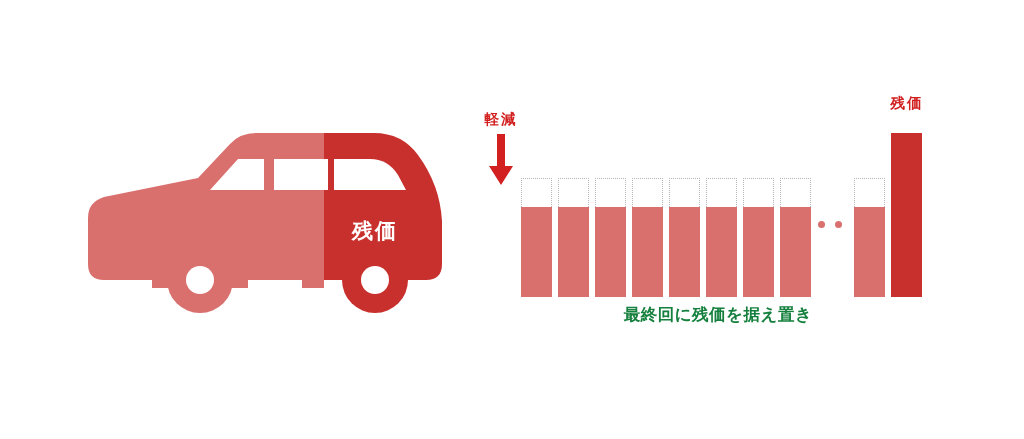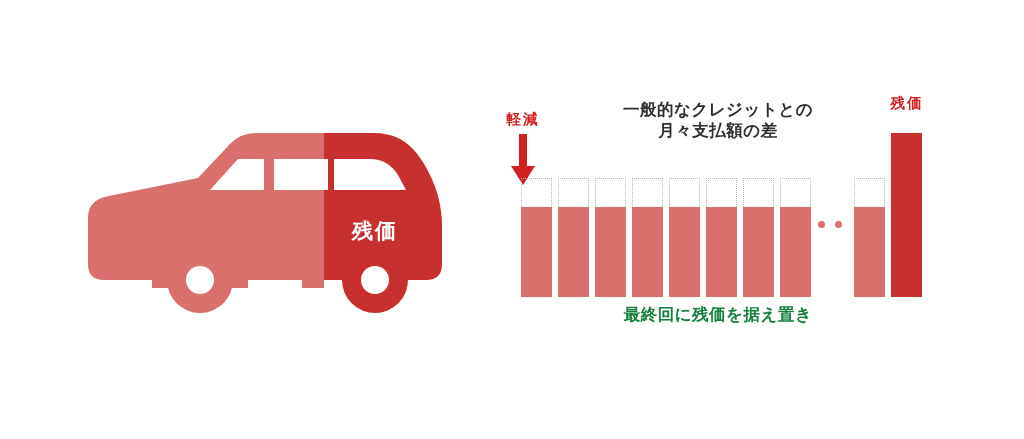--- a/index.html
+++ b/index.html
@@ -71,21 +71,21 @@
     font-size: 16.5px;
     font-weight: 700;
     color: #15803d;
     letter-spacing: 0.5px;
     white-space: nowrap;
   }
 
   
   .reduce-marker {
     position: absolute;
-    left: 22px;
+    left: 0;
     top: 20px;
     width: 66px;
   }
   .reduce-label {
     font-size: 14.5px;
     font-weight: 700;
     color: #d1201f;
     letter-spacing: 2px;
     text-align: center;
     line-height: 1;
@@ -216,24 +216,20 @@
         <circle cx="287" cy="150" r="33" fill="#c8302e"></circle>
         <circle cx="287" cy="150" r="14" fill="#ffffff"></circle>
       </g>
 
       <text class="car-badge-text" x="287" y="108" text-anchor="middle">残価</text>
     </svg>
   </div>
 
   <div class="chart-figure">
 
-    <div class="chart-title">
-      <span class="line">一般的なクレジットとの</span>
-      <span class="line">月々支払額の差</span>
-    </div>
 
     <div class="residual-label">残価</div>
 
     <div class="reduce-marker">
       <div class="reduce-label">軽減</div>
       <svg class="reduce-arrow" width="26" height="52" viewBox="0 0 26 52" xmlns="http://www.w3.org/2000/svg">
         <path fill="#d1201f" d="M 9,0 L 17,0 L 17,32 L 25,32 L 13,51 L 1,32 L 9,32 Z"></path>
       </svg>
     </div>
 

